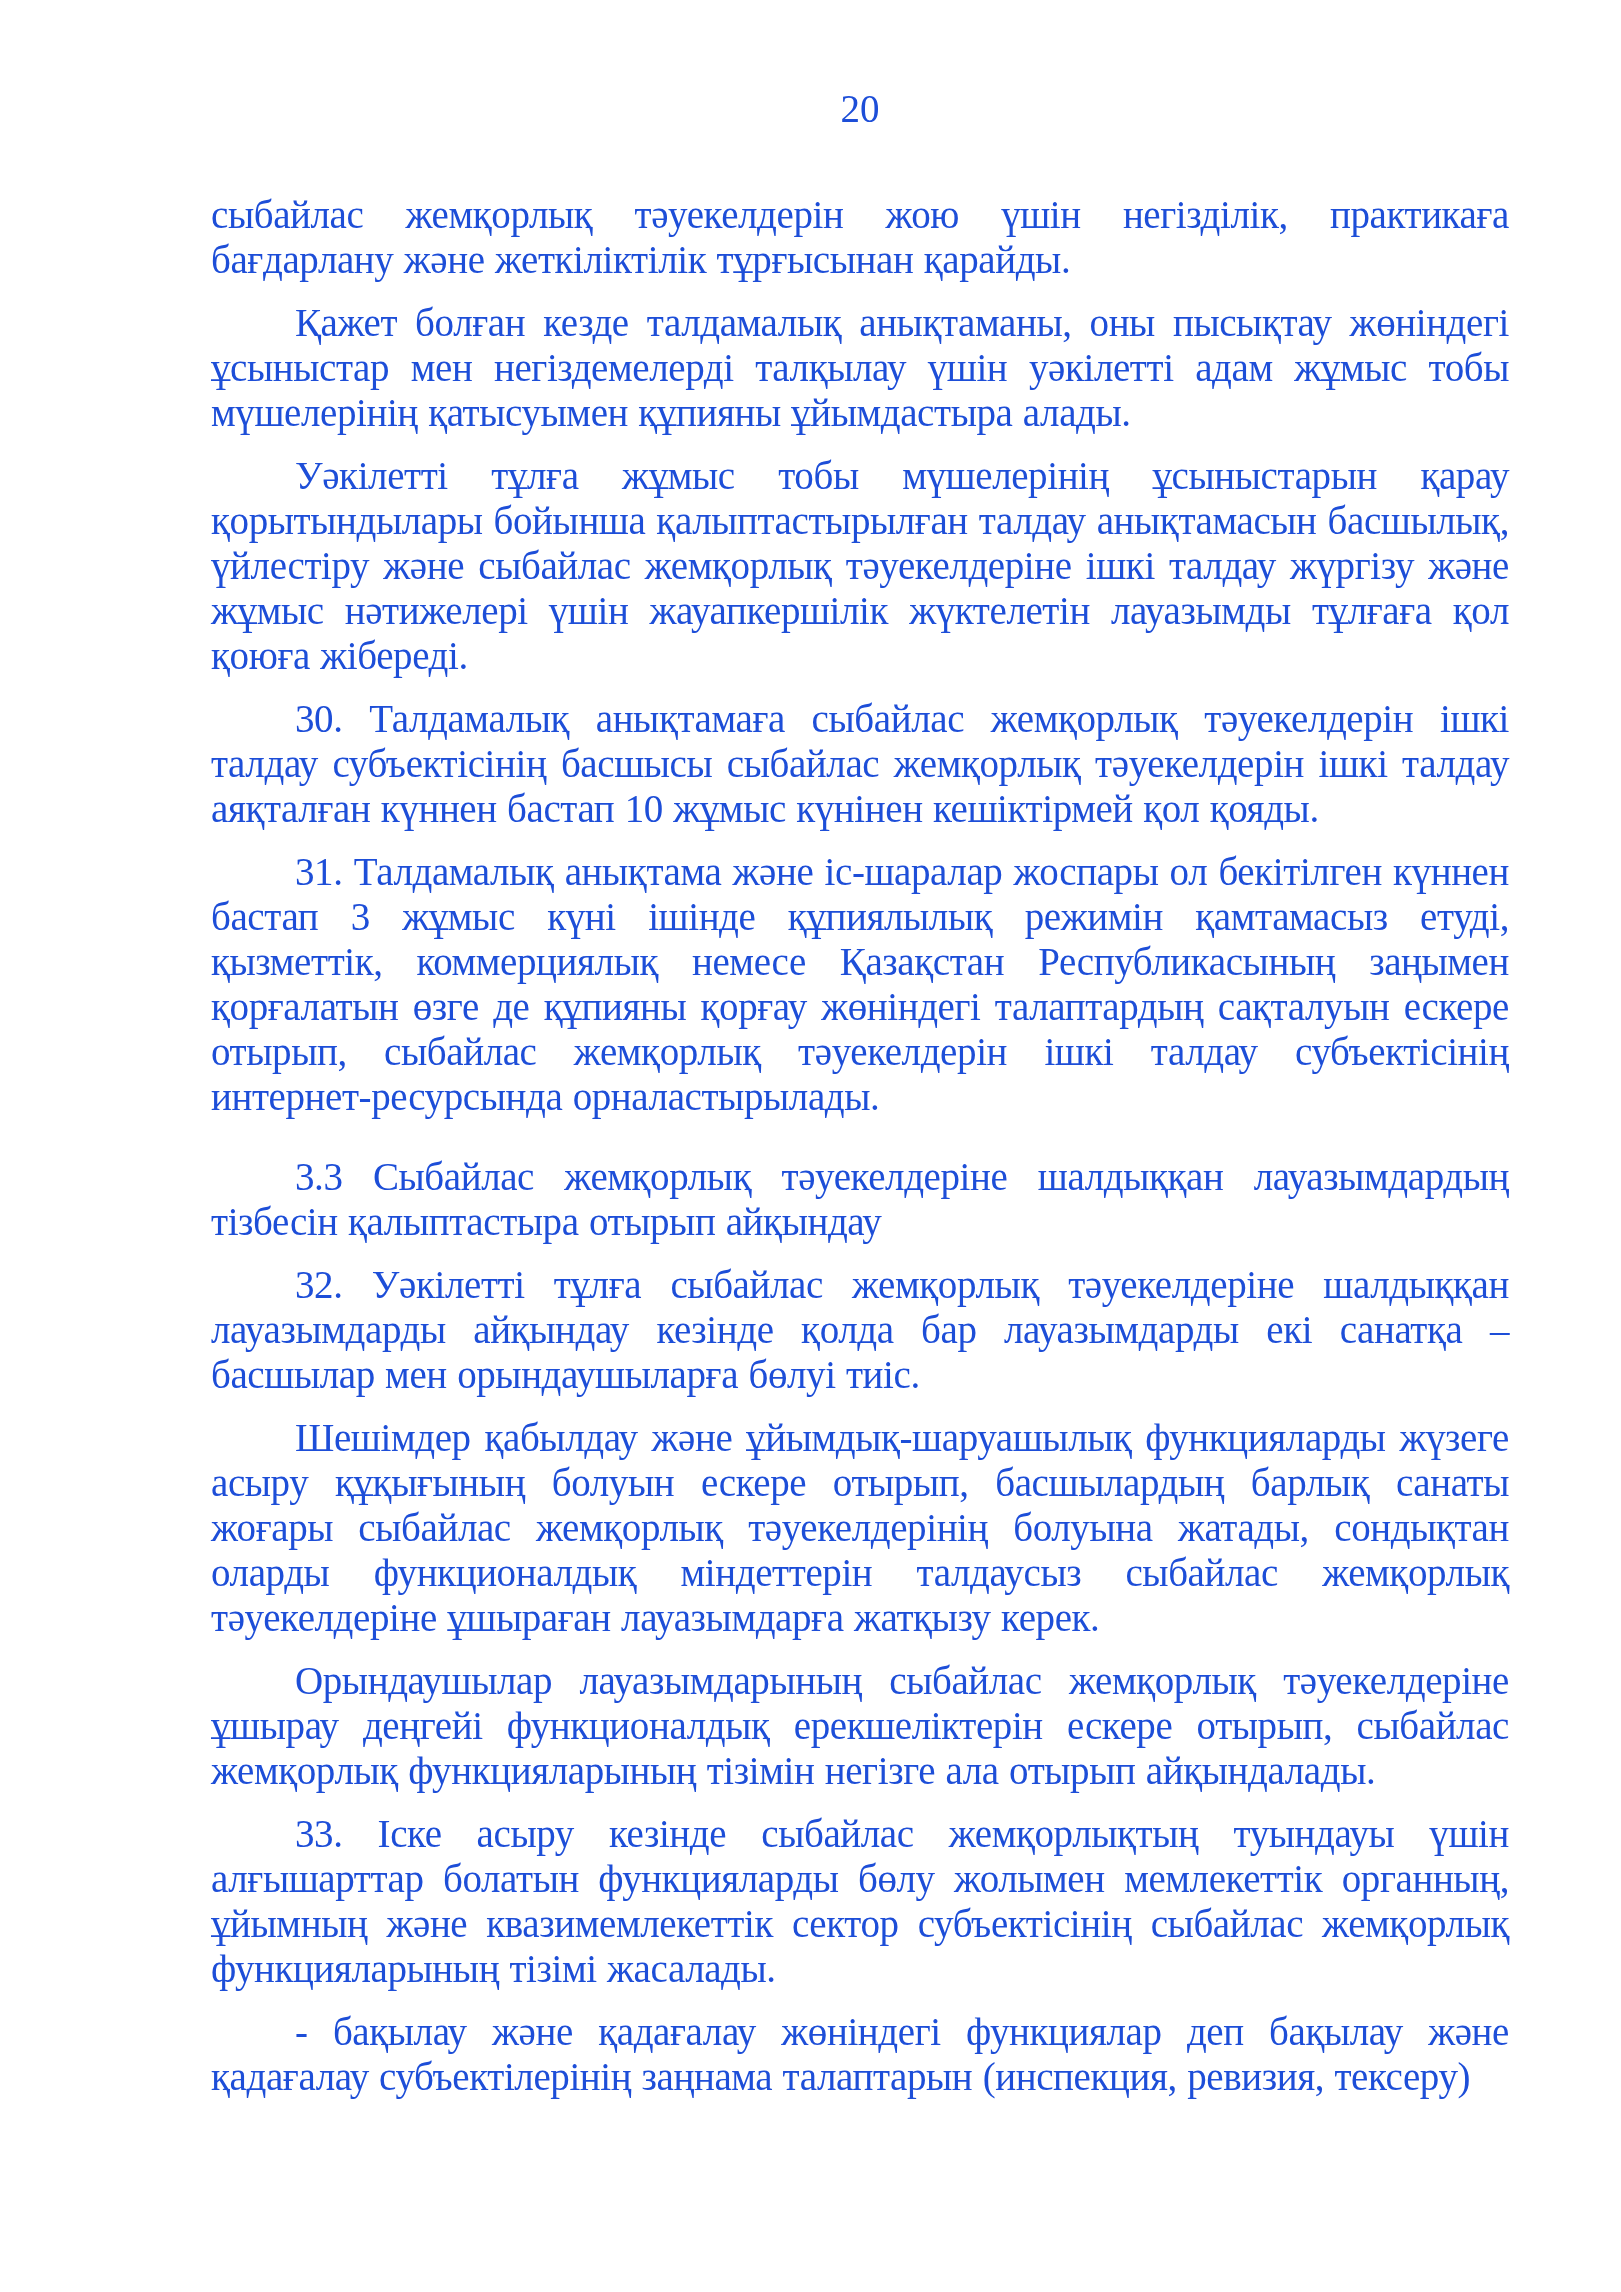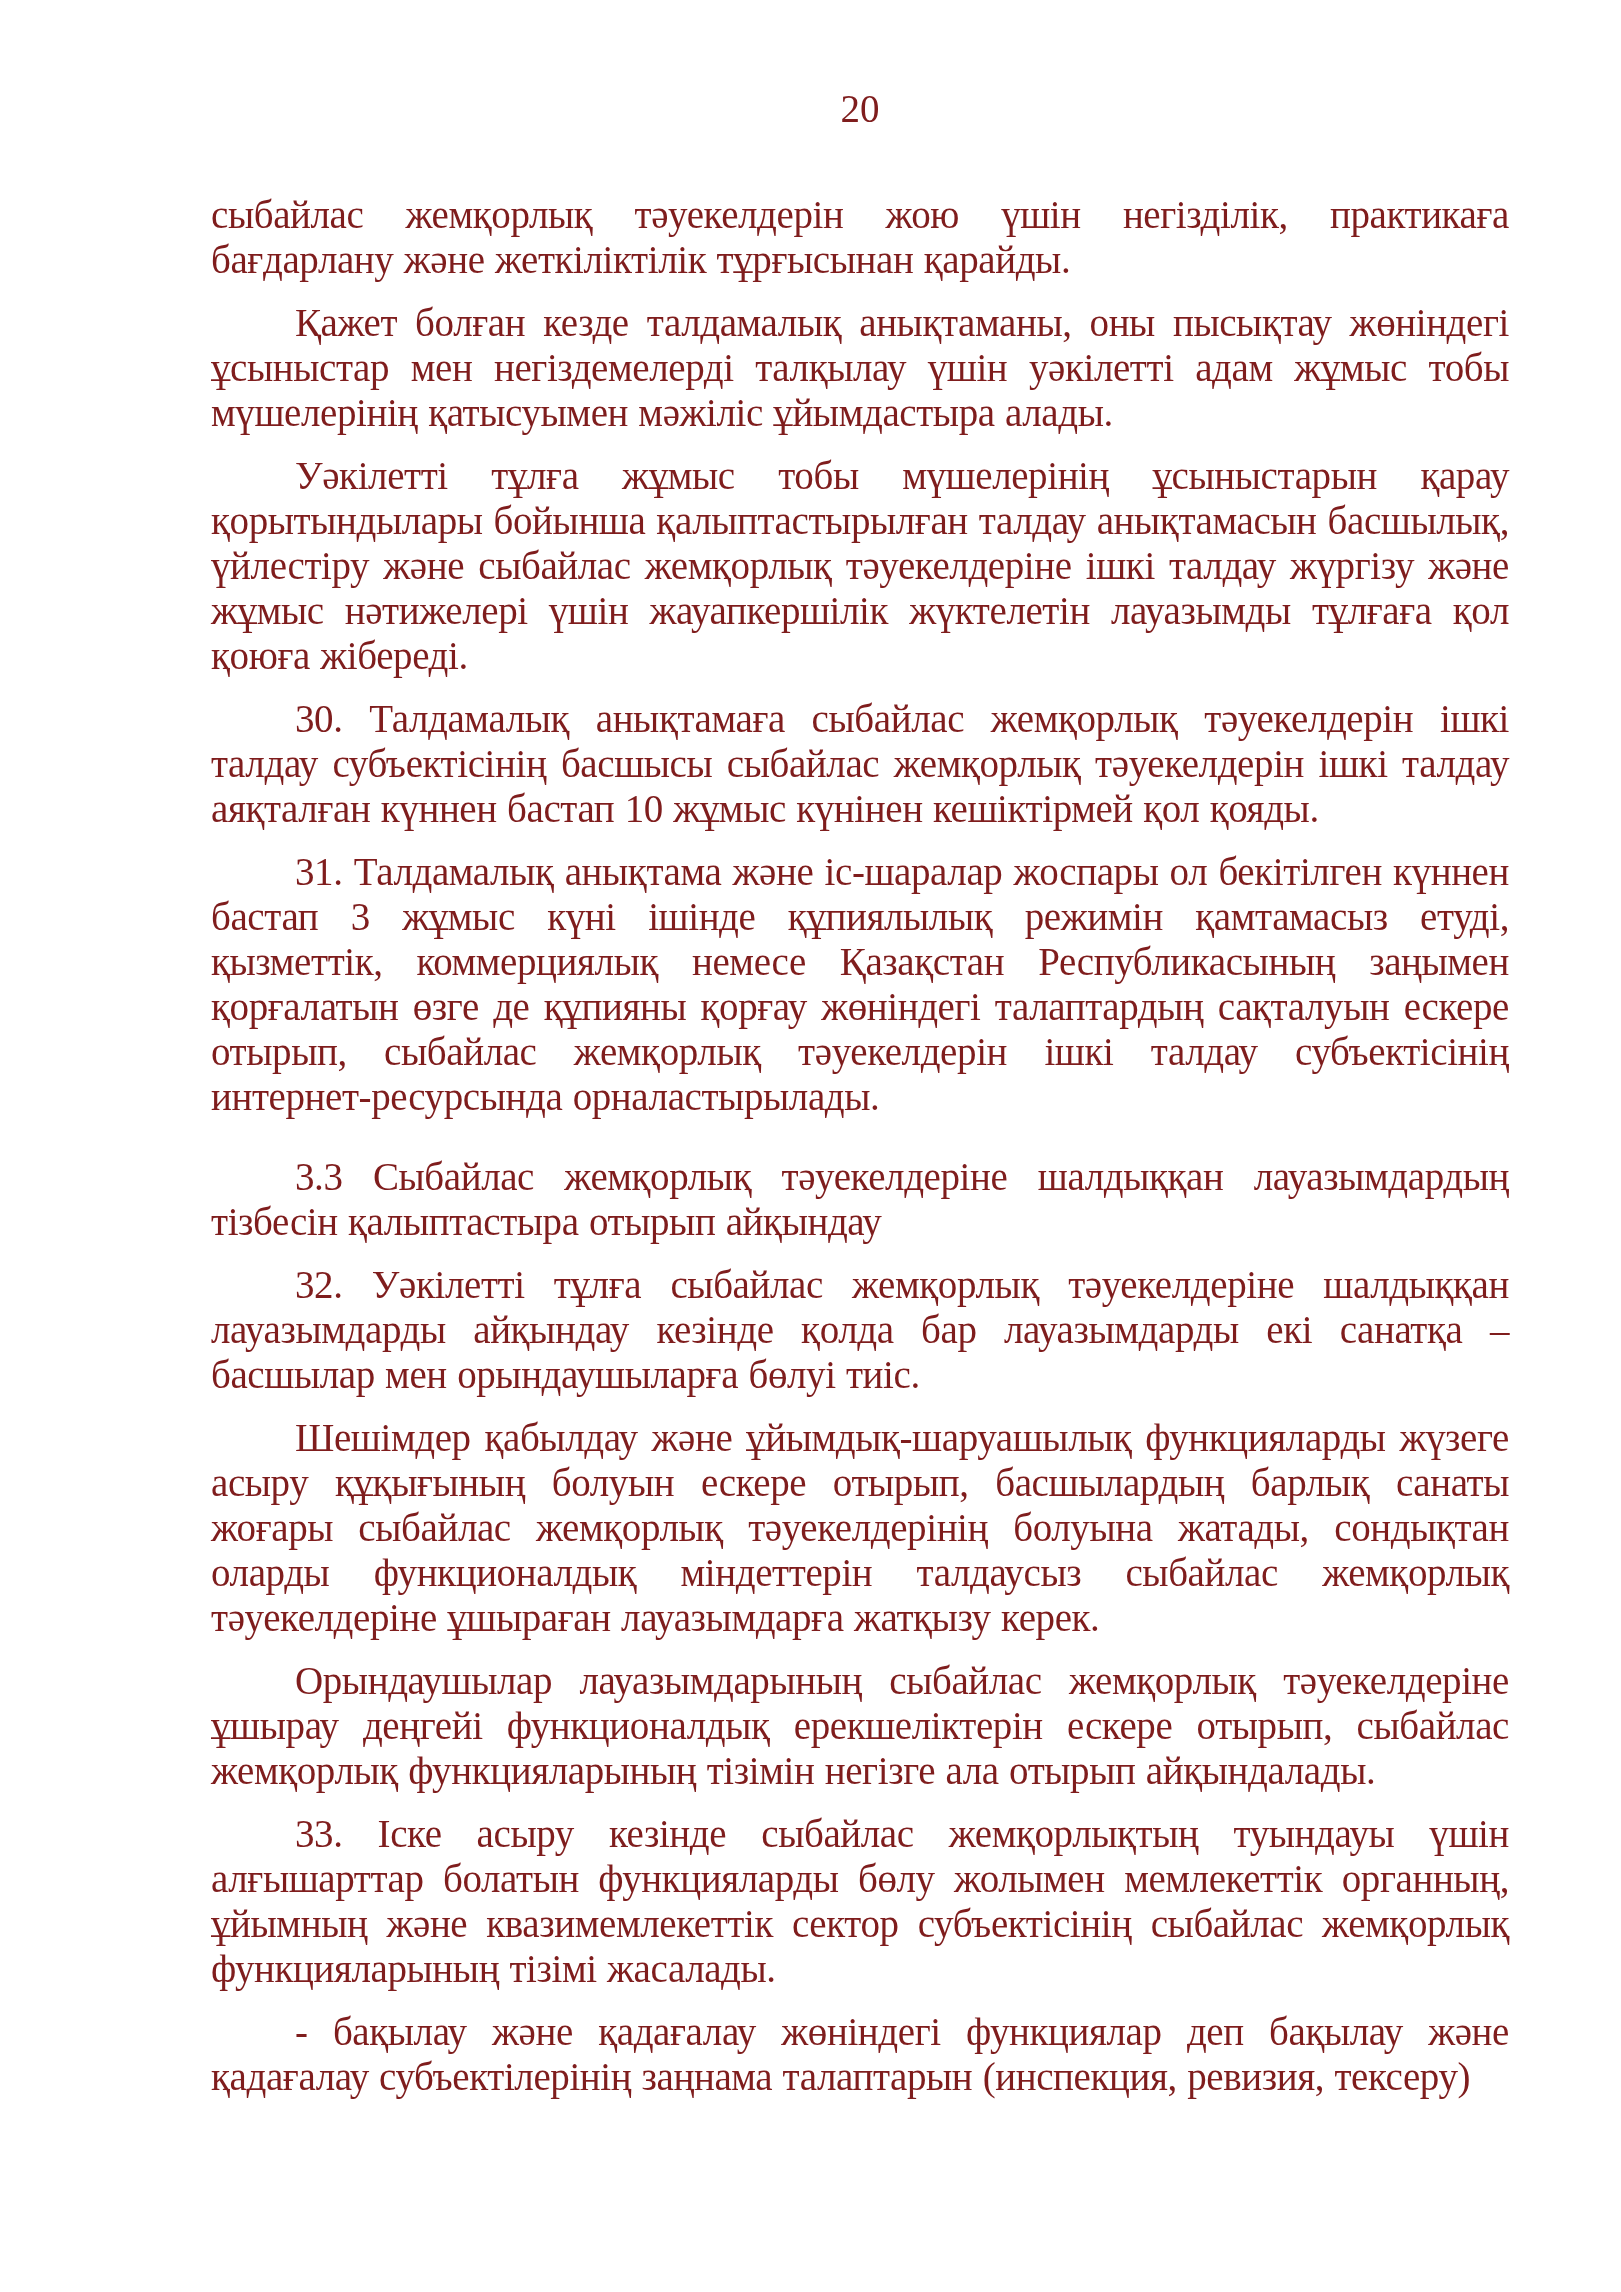--- a/index.html
+++ b/index.html
@@ -5,21 +5,21 @@
   html, body {
     margin: 0;
     padding: 0;
     background: #ffffff;
   }
   .page {
     position: relative;
     width: 1621px;
     height: 2293px;
     background: #ffffff;
-    color: #7f1d1d;
+    color: #1d4ed8;
     font-family: "Liberation Serif", serif;
     overflow: hidden;
   }
   .page-number {
     position: absolute;
     top: 86px;
     left: 193px;
     width: 1334px;
     text-align: center;
     font-size: 39px;
@@ -49,21 +49,21 @@
     margin-top: 35px;
   }
 </style>
 </head>
 <body>
 
 <div class="page">
   <div class="page-number">20</div>
   <div class="content">
       <p class="no-indent">сыбайлас жемқорлық тәуекелдерін жою үшін негізділік, практикаға бағдарлану және жеткіліктілік тұрғысынан қарайды.</p>
-      <p class="indent">Қажет болған кезде талдамалық анықтаманы, оны пысықтау жөніндегі ұсыныстар мен негіздемелерді талқылау үшін уәкілетті адам жұмыс тобы мүшелерінің қатысуымен мәжіліс ұйымдастыра алады.</p>
+      <p class="indent">Қажет болған кезде талдамалық анықтаманы, оны пысықтау жөніндегі ұсыныстар мен негіздемелерді талқылау үшін уәкілетті адам жұмыс тобы мүшелерінің қатысуымен құпияны ұйымдастыра алады.</p>
       <p class="indent">Уәкілетті тұлға жұмыс тобы мүшелерінің ұсыныстарын қарау қорытындылары бойынша қалыптастырылған талдау анықтамасын басшылық, үйлестіру және сыбайлас жемқорлық тәуекелдеріне ішкі талдау жүргізу және жұмыс нәтижелері үшін жауапкершілік жүктелетін лауазымды тұлғаға қол қоюға жібереді.</p>
       <p class="indent">30. Талдамалық анықтамаға сыбайлас жемқорлық тәуекелдерін ішкі талдау субъектісінің басшысы сыбайлас жемқорлық тәуекелдерін ішкі талдау аяқталған күннен бастап 10 жұмыс күнінен кешіктірмей қол қояды.</p>
       <p class="indent">31. Талдамалық анықтама және іс-шаралар жоспары ол бекітілген күннен бастап 3 жұмыс күні ішінде құпиялылық режимін қамтамасыз етуді, қызметтік, коммерциялық немесе Қазақстан Республикасының заңымен қорғалатын өзге де құпияны қорғау жөніндегі талаптардың сақталуын ескере отырып, сыбайлас жемқорлық тәуекелдерін ішкі талдау субъектісінің интернет-ресурсында орналастырылады.</p>
       <p class="heading indent">3.3 Сыбайлас жемқорлық тәуекелдеріне шалдыққан лауазымдардың тізбесін қалыптастыра отырып айқындау</p>
       <p class="indent">32. Уәкілетті тұлға сыбайлас жемқорлық тәуекелдеріне шалдыққан лауазымдарды айқындау кезінде қолда бар лауазымдарды екі санатқа – басшылар мен орындаушыларға бөлуі тиіс.</p>
       <p class="indent">Шешімдер қабылдау және ұйымдық-шаруашылық функцияларды жүзеге асыру құқығының болуын ескере отырып, басшылардың барлық санаты жоғары сыбайлас жемқорлық тәуекелдерінің болуына жатады, сондықтан оларды функционалдық міндеттерін талдаусыз сыбайлас жемқорлық тәуекелдеріне ұшыраған лауазымдарға жатқызу керек.</p>
       <p class="indent">Орындаушылар лауазымдарының сыбайлас жемқорлық тәуекелдеріне ұшырау деңгейі функционалдық ерекшеліктерін ескере отырып, сыбайлас жемқорлық функцияларының тізімін негізге ала отырып айқындалады.</p>
       <p class="indent">33. Іске асыру кезінде сыбайлас жемқорлықтың туындауы үшін алғышарттар болатын функцияларды бөлу жолымен мемлекеттік органның, ұйымның және квазимемлекеттік сектор субъектісінің сыбайлас жемқорлық функцияларының тізімі жасалады.</p>
       <p class="indent">- бақылау және қадағалау жөніндегі функциялар деп бақылау және қадағалау субъектілерінің заңнама талаптарын (инспекция, ревизия, тексеру)</p>
     </div>

